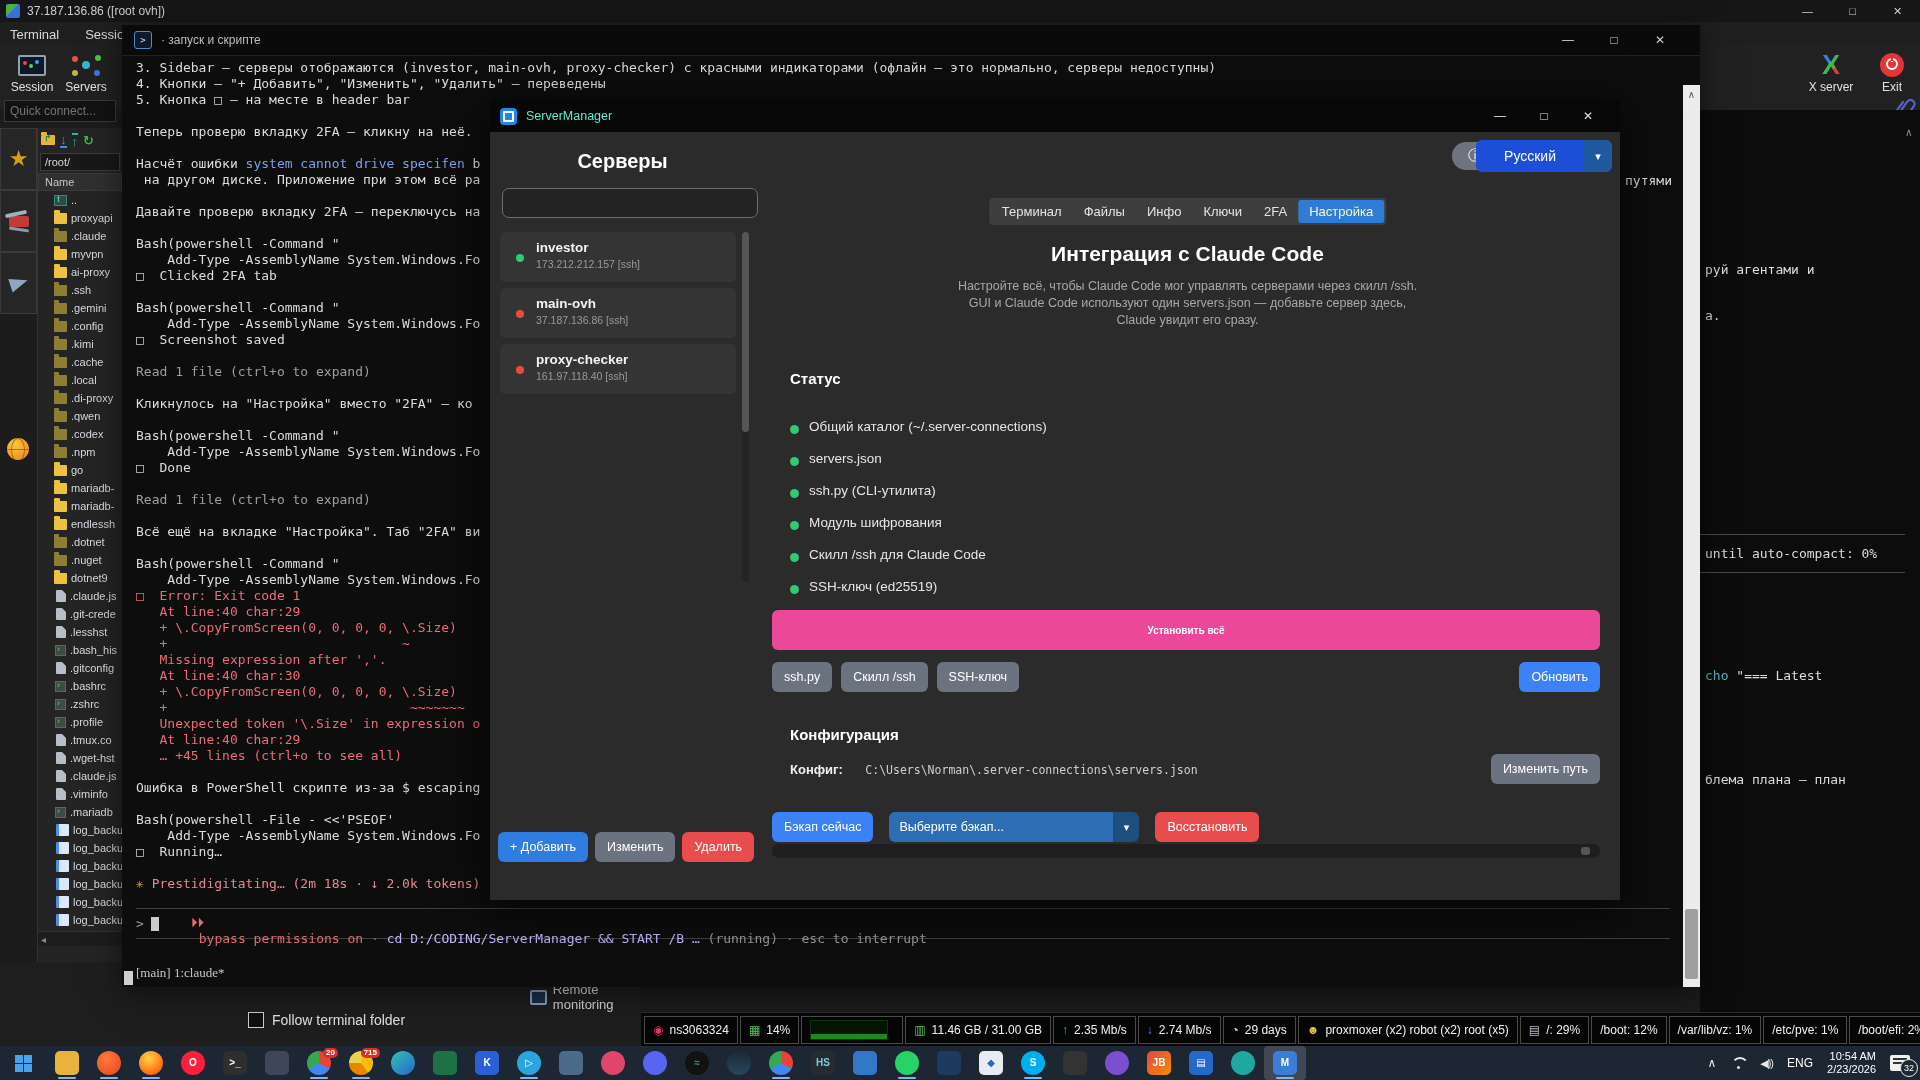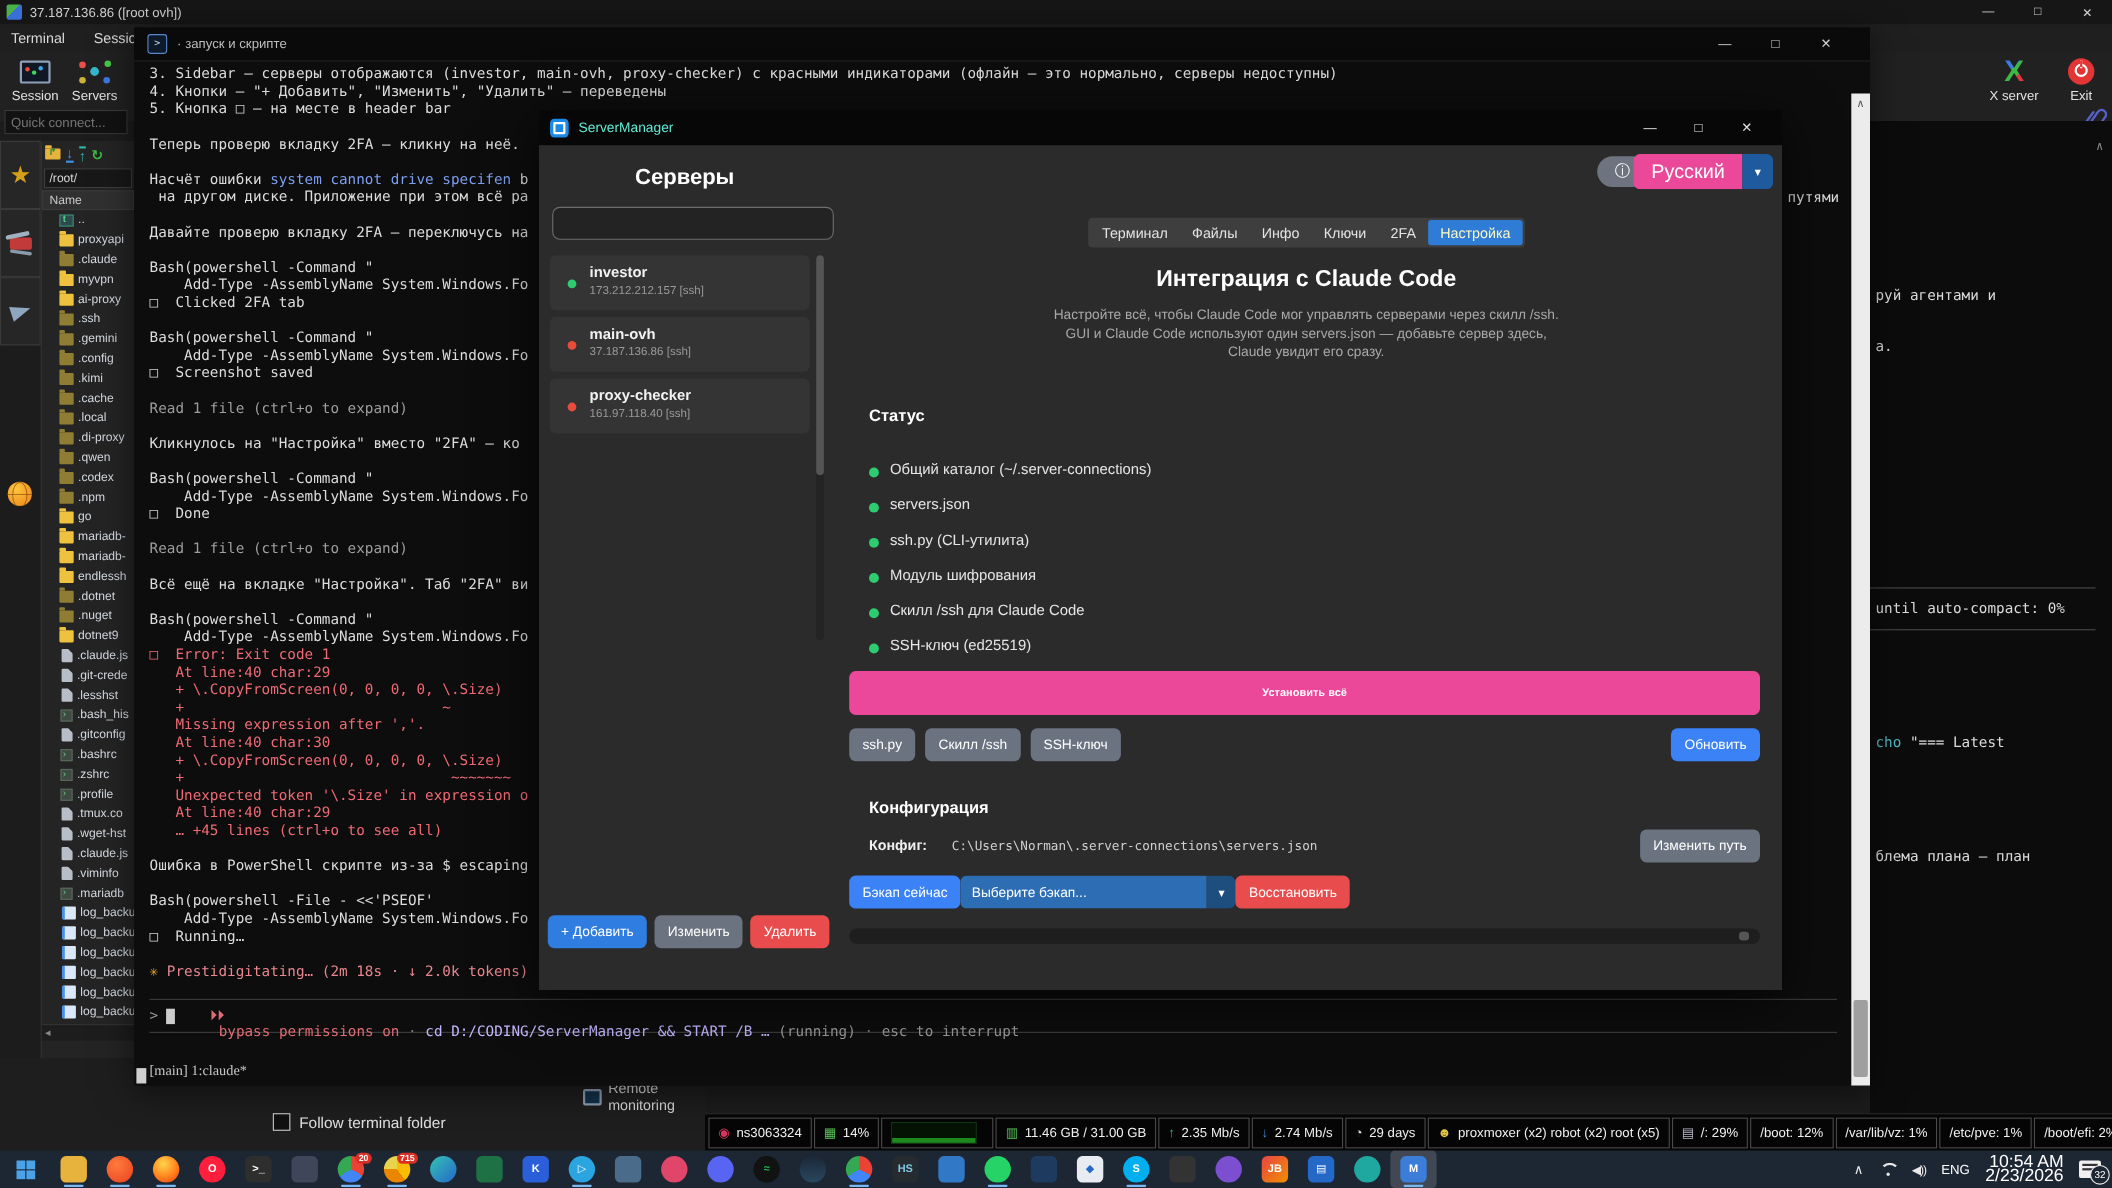--- a/index.html
+++ b/index.html
@@ -122,39 +122,39 @@
   .srv-scroll{position:absolute;right:6px;top:100px;width:7px;height:350px;background:#242424;border-radius:4px}
   .srv-scroll i{position:absolute;left:0;top:0;width:7px;height:200px;background:#555;border-radius:4px}
   .sm-side-btns{position:absolute;left:8px;bottom:38px;display:flex;gap:7px}
   .btn{border:none;border-radius:6px;color:#fff;font-size:12.5px;font-family:inherit;height:30px;padding:0 12px;display:inline-flex;align-items:center;justify-content:center}
   .btn.blue{background:#2f7de0}.btn.gray{background:#6b7280}.btn.red{background:#e84c4c}
   .btn.green{background:#ec4899;font-weight:bold;font-size:10px}
   .btn.bluelight{background:#3b82f6}
   .sm-main{position:absolute;left:265px;top:0;right:0;bottom:0}
   .sm-info-pill{position:absolute;right:122px;top:10px;width:46px;height:28px;border-radius:14px;background:#6d7480;color:#fff;display:flex;align-items:center;justify-content:center;font-size:14px}
   .sm-lang{position:absolute;right:8px;top:8px;height:32px;border-radius:6px;overflow:hidden;display:flex}
-  .sm-lang .val{background:#ec4899;color:#fff;font-size:18px;display:flex;align-items:center;padding:0 16px}
+  .sm-lang .val{background:#1d4ed8;color:#fff;font-size:14px;display:flex;align-items:center;padding:0 28px}
   .sm-lang .chev{background:#1f5a9e;color:#fff;width:28px;display:flex;align-items:center;justify-content:center;font-size:11px}
   .sm-tabs{position:absolute;left:50%;top:66px;transform:translateX(-50%);background:#3e3e3e;border-radius:4px;padding:2px;display:flex}
   .tab{font-size:13px;color:#e3e3e3;padding:4px 11px;border-radius:3px;white-space:nowrap}
   .tab.active{background:#2e7cd6;color:#fef9c3}
   .sm-h1{position:absolute;left:0;right:0;top:110px;text-align:center;font-size:21px;font-weight:bold;color:#fff}
   .sm-sub{position:absolute;left:0;right:0;top:146px;text-align:center;font-size:12.5px;color:#a8a8a8;line-height:17px}
   .sm-sec{position:absolute;left:35px;font-size:15px;font-weight:bold;color:#fff}
   .sm-status-list{position:absolute;left:35px;top:270px}
   .st-item{display:flex;align-items:flex-end;gap:10px;height:32px;font-size:13.5px;color:#e6e6e6}
   .st-dot{width:9px;height:9px;border-radius:50%;background:#2ecc71}
   .sm-install{position:absolute;left:17px;right:20px;top:478px;height:40px}
   .sm-tools{position:absolute;left:17px;top:530px;display:flex;gap:9px}
   .sm-refresh{position:absolute;right:20px;top:530px}
   .sm-cfg-row{position:absolute;left:35px;right:20px;top:628px;height:32px}
   .cfg-label{font-size:13px;font-weight:bold;color:#f0f0f0;display:inline-block}
   .cfg-path{font-family:"DejaVu Sans Mono",monospace;font-size:11.5px;color:#cfcfcf;margin-left:18px}
   .cfg-change{position:absolute;right:0;top:-6px}
-  .sm-backup-row{position:absolute;left:17px;top:664px;display:flex;gap:0;align-items:flex-start}
+  .sm-backup-row{position:absolute;left:17px;top:680px;display:flex;gap:16px;align-items:flex-start}
   .sm-select{height:30px;border-radius:6px;overflow:hidden;display:flex;width:250px}
   .sm-select .val{background:#2d6db3;color:#fff;font-size:12.5px;display:flex;align-items:center;padding:0 10px;flex:1}
   .sm-select .chev{background:#1e4e7e;color:#fff;width:26px;display:flex;align-items:center;justify-content:center;font-size:11px}
   .sm-track{position:absolute;left:17px;right:20px;top:712px;height:14px;background:#1e1e1e;border-radius:7px}
   .sm-track i{position:absolute;right:10px;top:3px;width:9px;height:8px;background:#555;border-radius:3px}
   
   .statusbar{left:641px;top:1012px;width:1279px;height:34px;background:#060606;border-top:1px solid #2a2a2a;display:flex;align-items:center;padding-left:3px;box-sizing:border-box}
   .seg{display:flex;align-items:center;gap:6px;border:1px solid #4a4a4a;background:#050505;height:26px;padding:0 8px;margin-right:2px;font-size:12px;color:#f0f0f0;white-space:nowrap}
   .seg-icon{font-size:12px;line-height:12px}
   .seg-icon.debian::before{content:"◉";color:#d7355f}
@@ -181,21 +181,21 @@
   .tb-badge:empty{display:none}
   .tb-run{position:absolute;bottom:1px;left:12px;width:18px;height:2px;border-radius:1px}
   .tb-run.on{background:#7ab8f5}
   .tray{margin-left:auto;display:flex;align-items:center;gap:14px;padding-right:10px}
   .tray .chev{color:#e8e8e8;font-size:12px}
   .wifi{width:16px;height:12px;position:relative}
   .wifi::before{content:"";position:absolute;left:1px;top:0;width:14px;height:14px;border:2px solid #e8e8e8;border-radius:50%;clip-path:polygon(50% 50%,0 0,100% 0)}
   .wifi::after{content:"";position:absolute;left:7px;top:9px;width:3px;height:3px;background:#e8e8e8;border-radius:50%}
   .vol{color:#e8e8e8;font-size:11px;letter-spacing:-1px}
   .tray-lang{color:#fff;font-size:12px}
-  .tray-clock{color:#fff;font-size:16px;text-align:right;line-height:13px}
+  .tray-clock{color:#fff;font-size:11px;text-align:right;line-height:13px}
   .notif{width:20px;height:16px;background:#f0f0f0;border-radius:2px;position:relative}
   .notif::before{content:"";position:absolute;left:3px;top:3px;width:14px;height:2px;background:#333;box-shadow:0 4px 0 #333}
   .notif-badge{position:absolute;right:-8px;bottom:-6px;border:1px solid #e8e8e8;border-radius:50%;color:#fff;background:#1d2633;font-size:9px;width:16px;height:16px;display:flex;align-items:center;justify-content:center}
 </style>
 </head>
 <body>
 
 <div class="abs mx-titlebar">
   <span class="mx-appicon"></span>
   <span class="mx-title">37.187.136.86 ([root ovh])</span>

